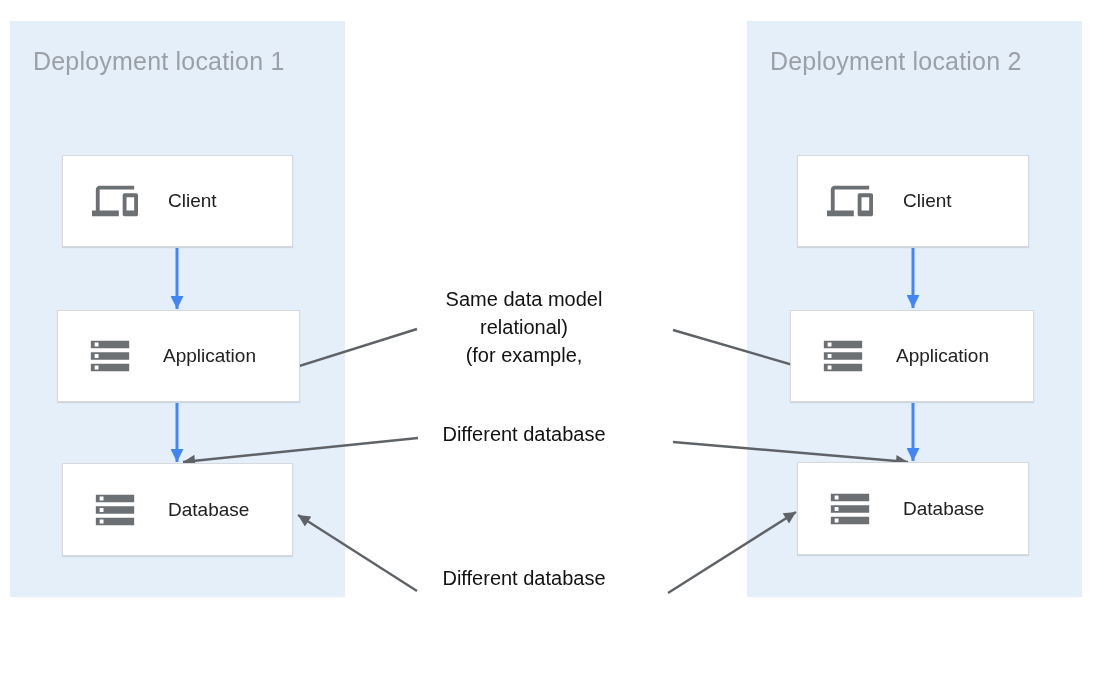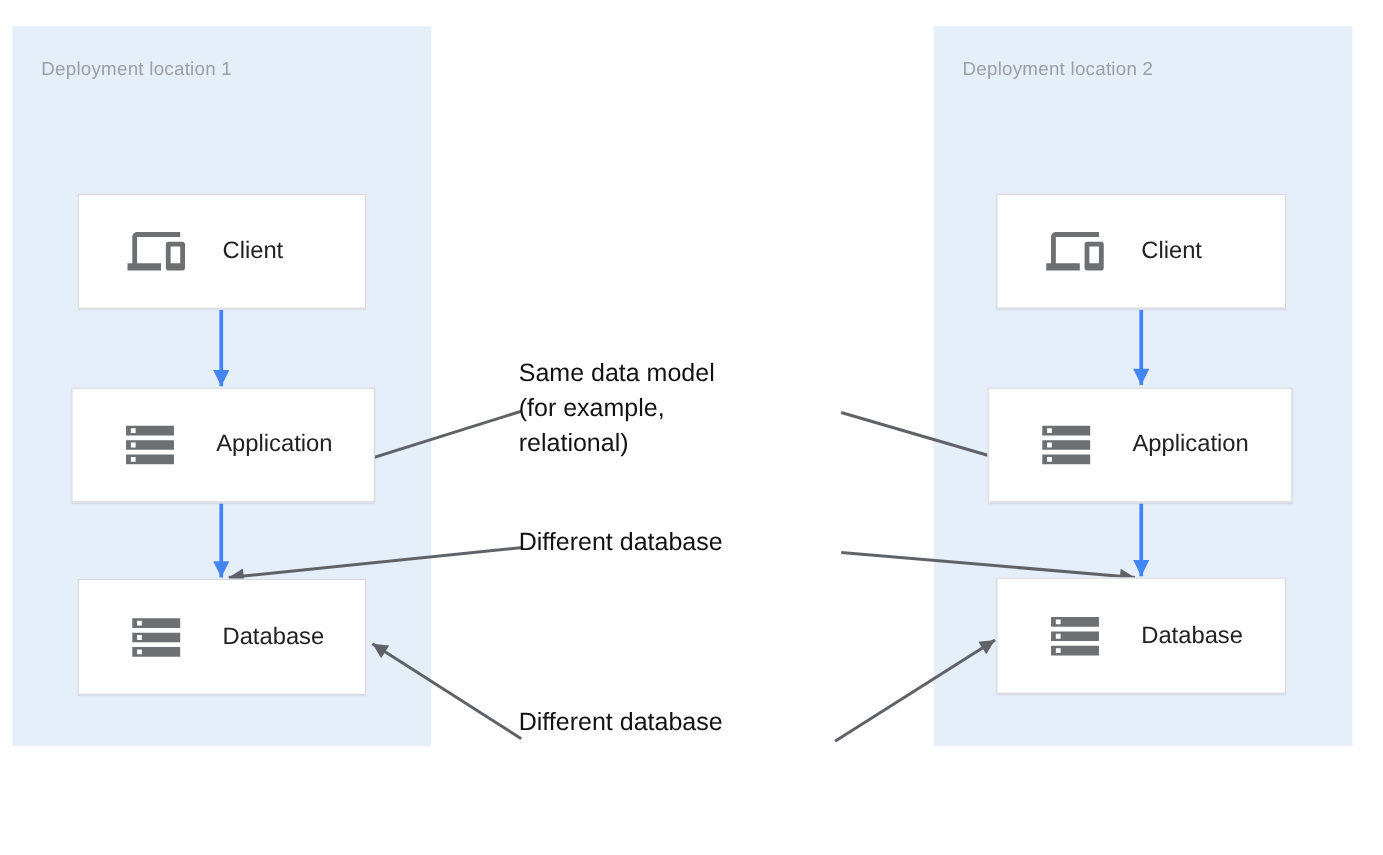--- a/index.html
+++ b/index.html
@@ -25,34 +25,34 @@
   .zone{
     position:absolute;
     top:21px;width:335px;height:576px;
     background:var(--panel-bg);
   }
   .zone.left{left:10px;}
   .zone.right{left:747px;}
   .zone-title{
     position:absolute;
     left:23px;top:26px;
-    font-size:15px;
+    font-size:25px;
     color:var(--panel-title);
     letter-spacing:.2px;
     white-space:nowrap;
   }
   .node{
     position:absolute;
     background:var(--box-bg);
     border:1px solid var(--box-border);
     box-shadow:0 1px 1px rgba(0,0,0,.10);
     display:flex;
     align-items:center;
     box-sizing:border-box;
-    padding-left:34px;
+    padding-left:24px;
   }
   .node .icon{
     width:56px;height:46px;
     display:flex;align-items:center;justify-content:center;
     margin-right:25px;
     flex:0 0 auto;
   }
   .node .icon svg{fill:var(--icon-gray);}
   .node-label{
     font-size:19px;
@@ -62,21 +62,22 @@
   
   #l-client{left:62px;top:155px;width:231px;height:92px;}
   #l-app   {left:57px;top:310px;width:243px;height:92px;}
   #l-db    {left:62px;top:463px;width:231px;height:93px;}
   #r-client{left:797px;top:155px;width:232px;height:92px;}
   #r-app   {left:790px;top:310px;width:244px;height:92px;}
   #r-db    {left:797px;top:462px;width:232px;height:93px;}
 
   .annotation{
     position:absolute;
-    left:415px;width:260px;
+    left:394px;width:260px;
+    text-align:center;
     font-size:20px;
     line-height:28px;
     color:var(--annotation-text);
   }
   #ann-0{top:285px;}
   #ann-1{top:420px;}
   #ann-2{top:564px;}
 
   #arrow-layer{
     position:absolute;left:0;top:0;
@@ -169,22 +170,22 @@
     <span class="icon">
       <svg width="52" height="46" viewBox="0 0 24 24">
           <path d="M2 20h20v-4H2v4zm2-3h2v2H4v-2zM2 4v4h20V4H2zm4 3H4V5h2v2zm-4 7h20v-4H2v4zm2-3h2v2H4v-2z"></path>
         </svg>
     </span>
     <span class="node-label">Database</span>
   </div>
 
   <div class="annotation" id="ann-0">
     <div>Same data model</div>
+    <div>relational)</div>
     <div>(for example,</div>
-    <div>relational)</div>
   </div>
   <div class="annotation" id="ann-1">
     <div>Different database</div>
   </div>
   <div class="annotation" id="ann-2">
     <div>Different database</div>
   </div>
 
 </div>
 

